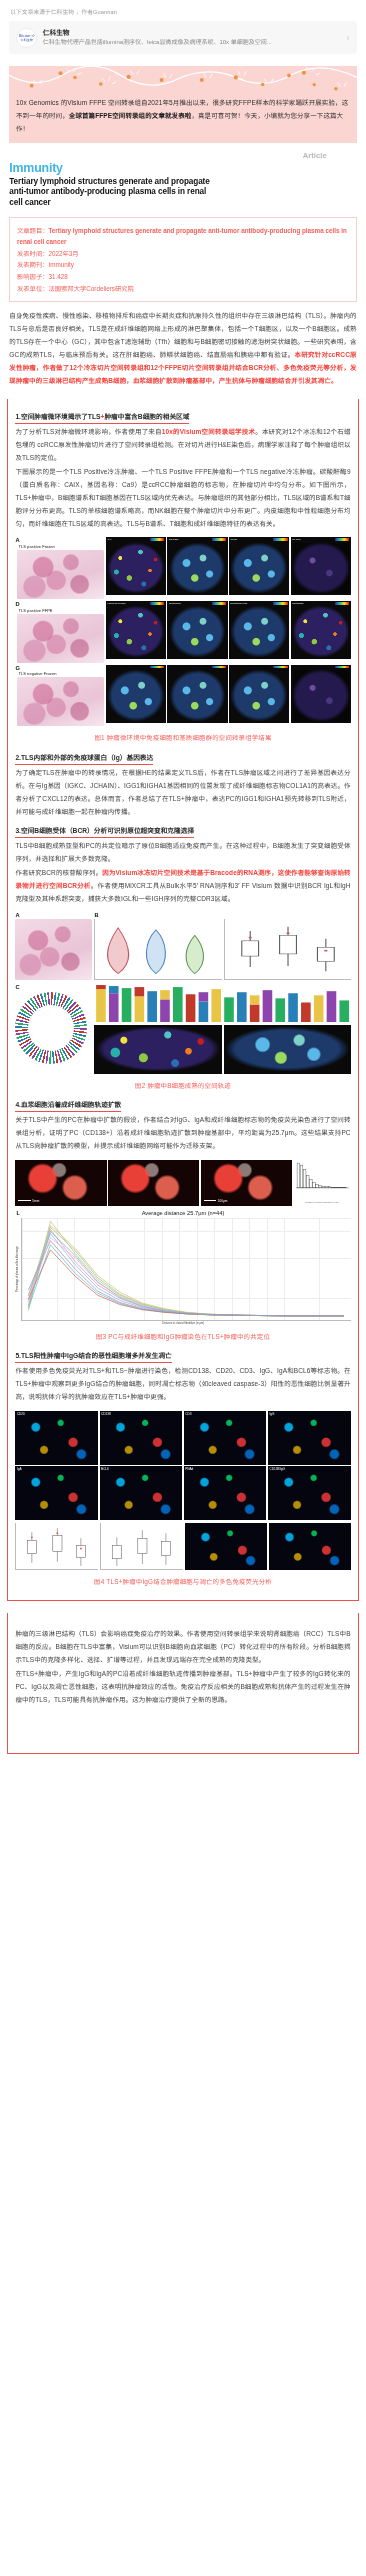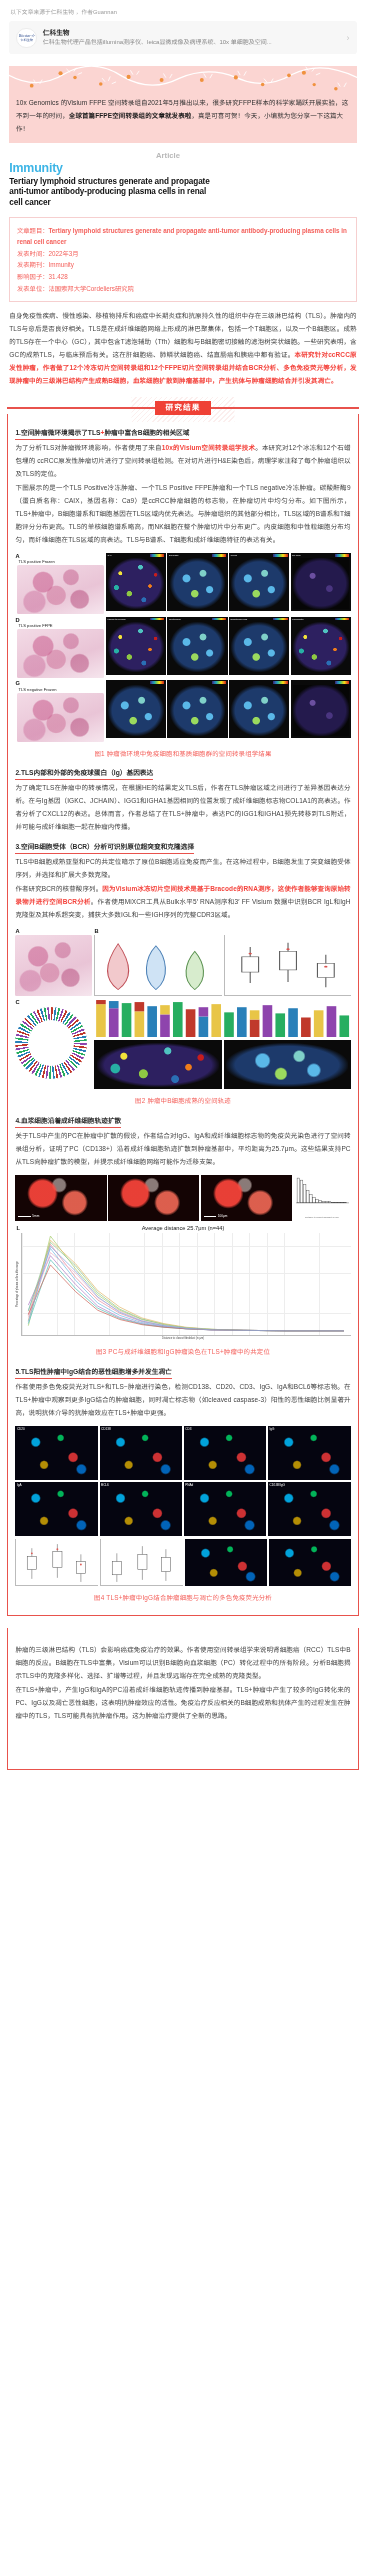--- a/index.html
+++ b/index.html
@@ -68,21 +68,21 @@
     line-height: 2.0;
     color: #2f2f2f;
     padding: 0 6.7px;
     letter-spacing: 0.1px;
   }
   .banner-text b { font-weight: bold; color: #1b1b1b; }
 
   
   .journal-wrap { padding: 9.3px 9.3px 2.1px 9.3px; }
   .journal-article-tag {
-    text-align: center;
+    text-align: right;
     font-size: 7.7px;
     font-weight: bold;
     color: #b9b9b9;
     font-family: "Liberation Sans", sans-serif;
     line-height: 1;
     padding-right: 30px;
   }
   .journal-name {
     font-size: 12.4px;
     font-weight: bold;
@@ -397,25 +397,20 @@
     </div>
   </div>
 
   <div class="body-wrap">
     <p class="para">
       <span>自身免疫性疾病、慢性感染、移植物排斥和癌症中长期炎症和抗原持久性的组织中存在三级淋巴结构（TLS）。肿瘤内的TLS与愈后是否良好相关。TLS是在成纤维细胞网络上形成的淋巴聚集体，包括一个T细胞区，以及一个B细胞区。成熟的TLS存在一个中心（GC），其中包含T滤泡辅助（Tfh）细胞和与B细胞密切接触的滤泡树突状细胞。一些研究表明，含GC的成熟TLS，与临床预后有关。这在肝细胞癌、肺鳞状细胞癌、结直肠癌和胰癌中都有验证。</span><span class="hl">本研究针对ccRCC原发性肿瘤，作者做了12个冷冻切片空间转录组和12个FFPE切片空间转录组并结合BCR分析、多色免疫荧光等分析，发现肿瘤中的三级淋巴结构产生成熟B细胞，血浆细胞扩散到肿瘤基部中，产生抗体与肿瘤细胞结合并引发其凋亡。</span>
     </p>
   </div>
 
   <div class="section-block">
-    <div class="sec-head">
-      <div class="hatch"></div>
-      <div class="bar"></div>
-      <div class="chip">研究结果</div>
-    </div>
     <div class="sec-body has-top-gap">
 
       
       <h3 class="sub-head">
         <span>1.</span><span>空间肿瘤微环境揭示了TLS</span><span class="redmark">+</span><span>肿瘤中富含B细胞的相关区域</span>
       </h3>
       <p class="sec-para">
         <span>为了分析TLS对肿瘤微环境影响，作者使用了来自</span><span class="hl">10x的Visium空间转录组学技术</span><span>。本研究对12个冰冻和12个石蜡包埋的 ccRCC原发性肿瘤切片进行了空间转录组检测。在对切片进行H&amp;E染色后，病理学家注释了每个肿瘤组织以及TLS的定位。</span>
       </p>
       <p class="sec-para">

